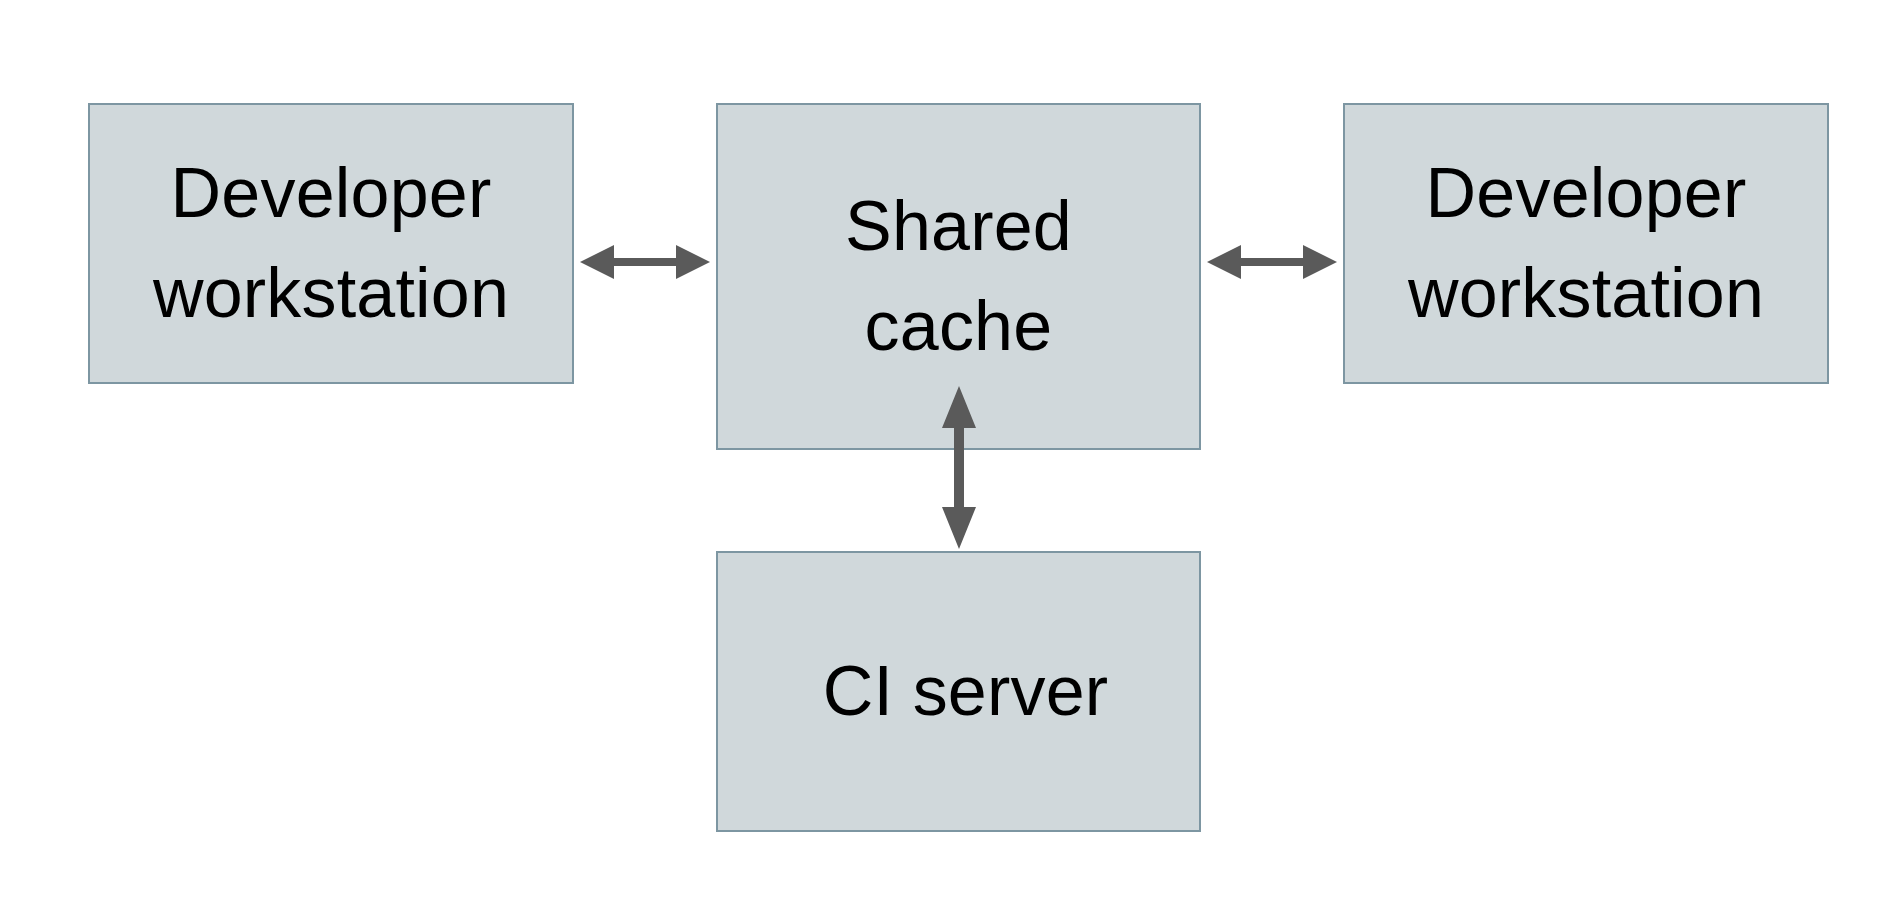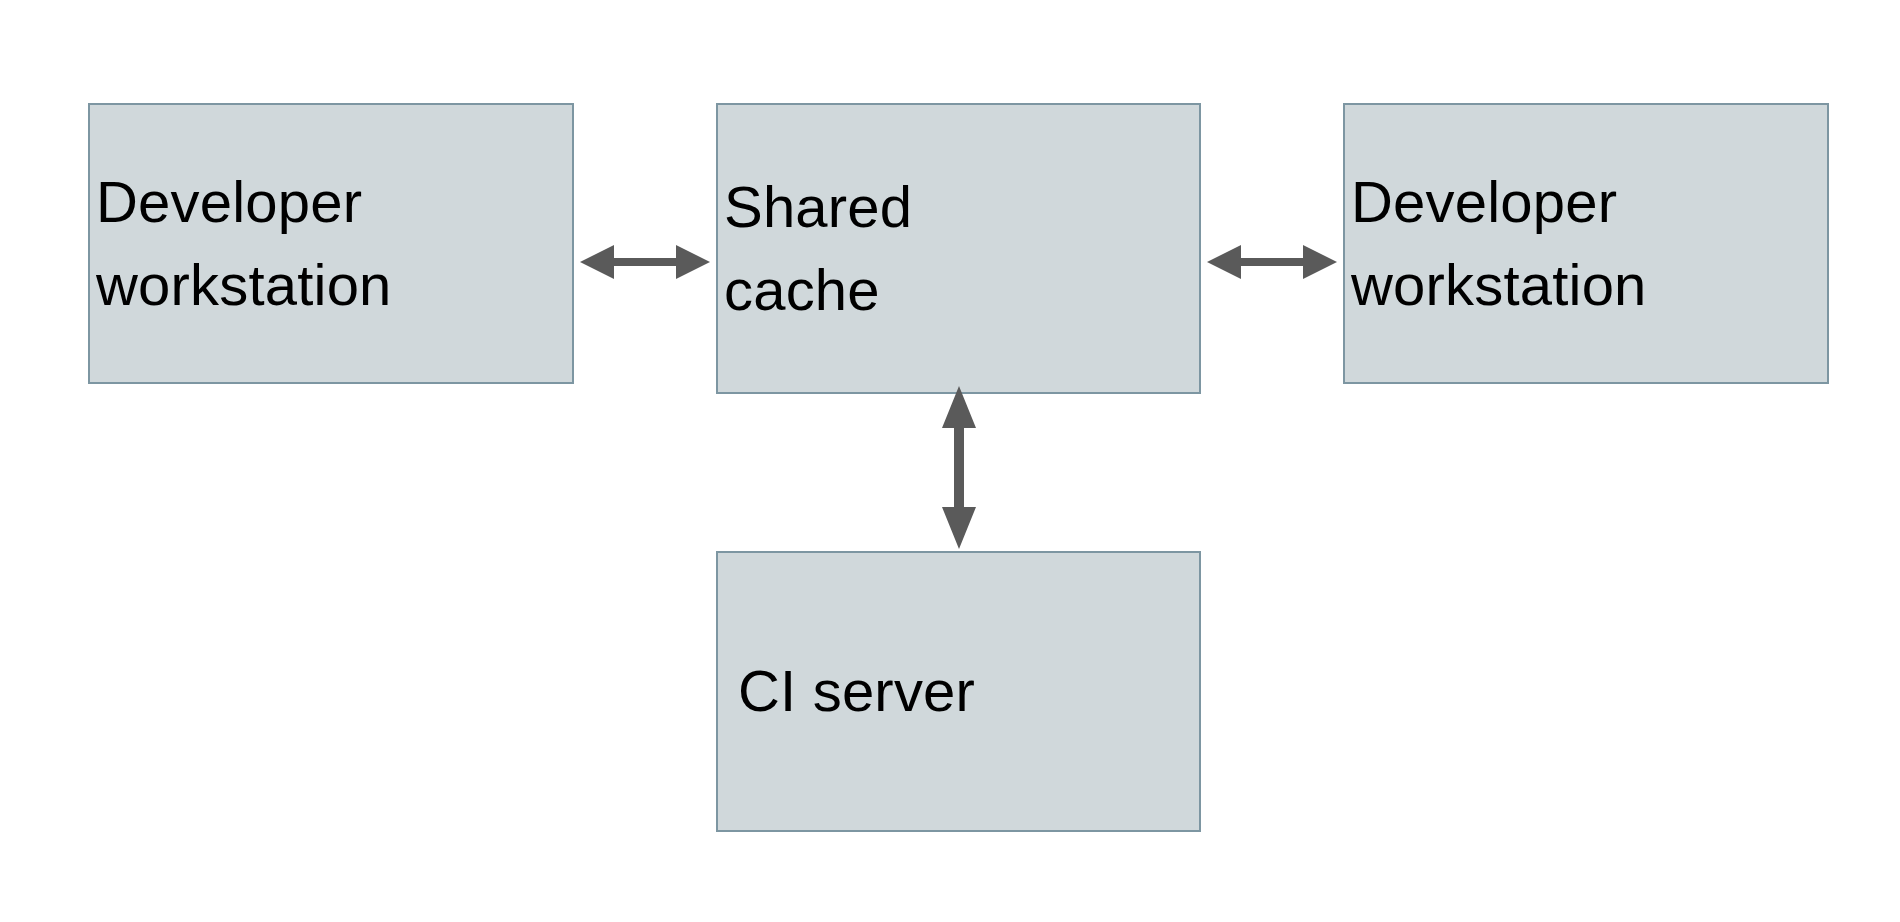--- a/index.html
+++ b/index.html
@@ -20,22 +20,23 @@
     background: #ffffff;
   }
   .node {
     position: absolute;
     box-sizing: border-box;
     background: #d0d8db;
     border: 2px solid #ef4444;
     display: flex;
     align-items: center;
     justify-content: center;
+    text-align: center;
     color: #000000;
-    font-size: 58px;
+    font-size: 70px;
     line-height: 1.42;
     font-weight: 400;
     letter-spacing: 0.2px;
     white-space: pre-line;
     padding: 0 6px;
   }
   .node-label {
     display: block;
     width: 100%;
   }
@@ -51,21 +52,21 @@
 </head>
 <body>
 
 <div id="canvas">
 
   <div class="node" id="node-0" style="left: 88px; top: 103px; width: 486px; height: 281px; background: rgb(208, 216, 219); border-color: rgb(125, 150, 162); color: rgb(0, 0, 0);">
     <span class="node-label">Developer
 workstation</span>
   </div>
 
-  <div class="node" id="node-1" style="left: 716px; top: 103px; width: 485px; height: 291px; background: rgb(208, 216, 219); border-color: rgb(125, 150, 162); color: rgb(0, 0, 0);">
+  <div class="node" id="node-1" style="left: 716px; top: 103px; width: 485px; height: 347px; background: rgb(208, 216, 219); border-color: rgb(125, 150, 162); color: rgb(0, 0, 0);">
     <span class="node-label">Shared
 cache</span>
   </div>
 
   <div class="node" id="node-2" style="left: 1343px; top: 103px; width: 486px; height: 281px; background: rgb(208, 216, 219); border-color: rgb(125, 150, 162); color: rgb(0, 0, 0);">
     <span class="node-label">Developer
 workstation</span>
   </div>
 
   <div class="node" id="node-3" style="left: 716px; top: 551px; width: 485px; height: 281px; background: rgb(208, 216, 219); border-color: rgb(125, 150, 162); color: rgb(0, 0, 0); padding-left: 20px;">

